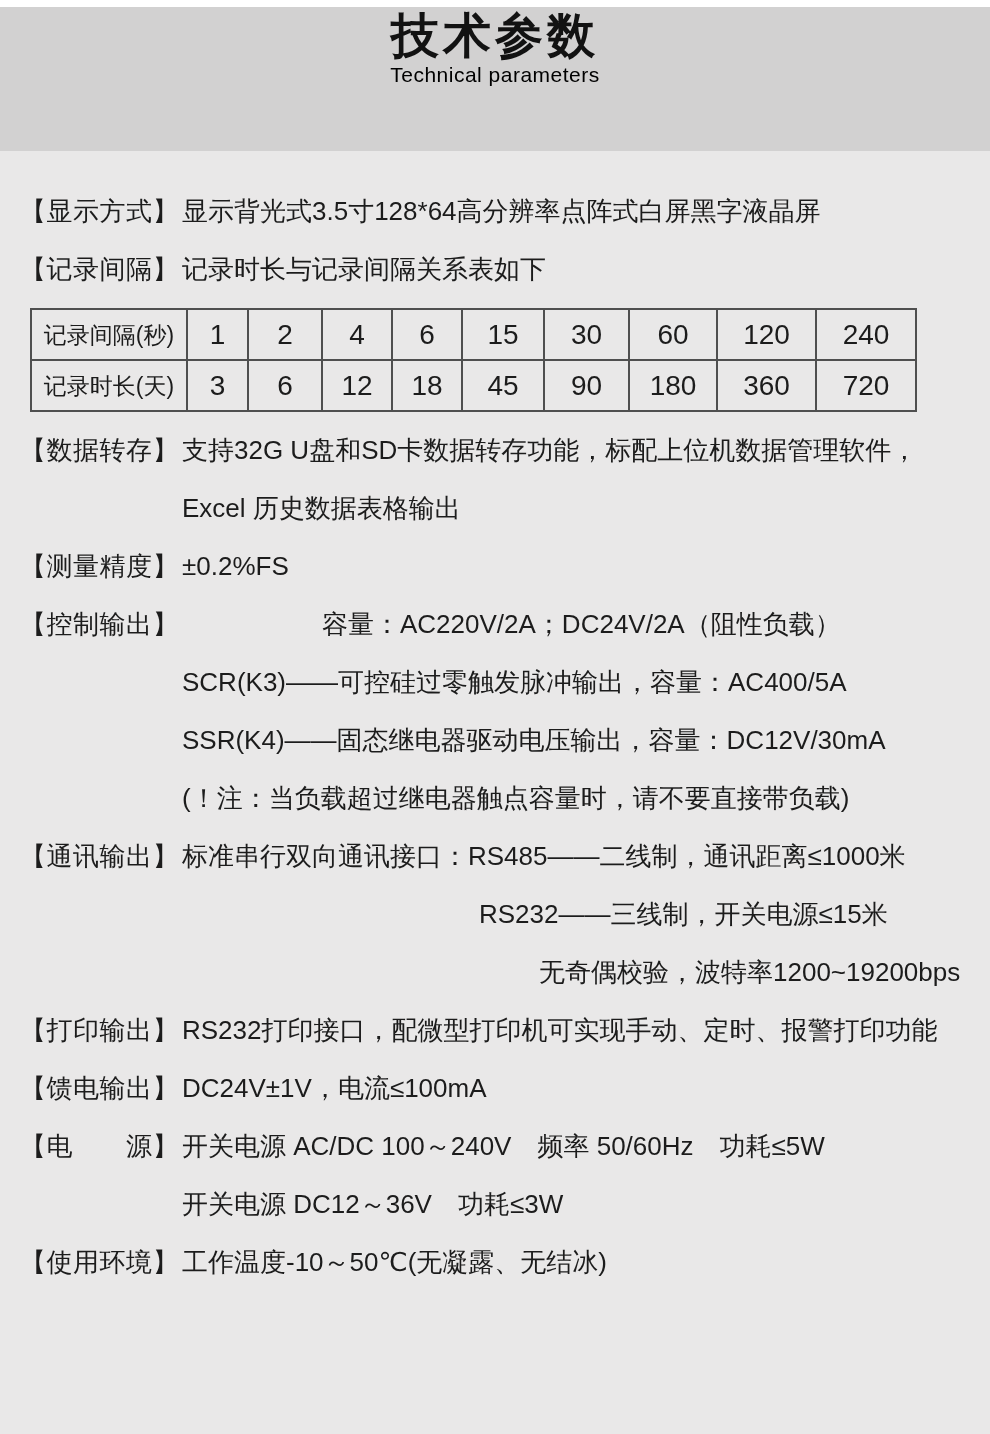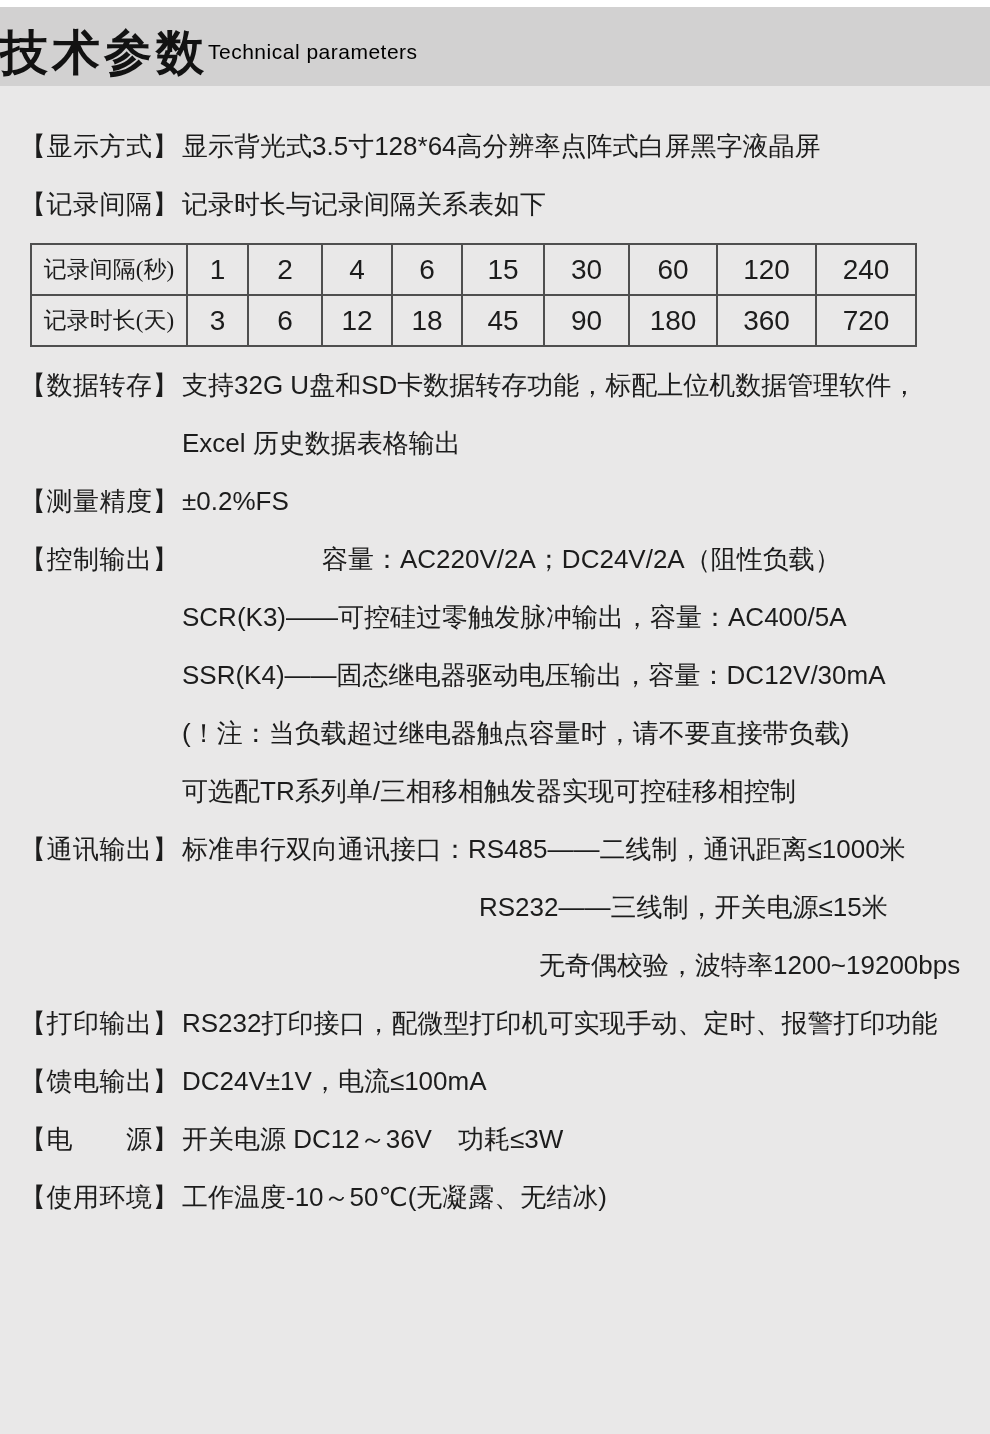--- a/index.html
+++ b/index.html
@@ -9,27 +9,26 @@
     overflow: hidden;
     background: #ffffff;
     font-family: "Liberation Sans", "DejaVu Sans", sans-serif;
     color: #1c1c1c;
   }
   .page { width: 990px; height: 1434px; background: #e9e8e8; }
 
   .top-strip { height: 7px; background: #ffffff; }
 
   .banner {
-    height: 79px;
+    height: 144px;
     background: #d2d1d1;
     display: flex;
-    flex-direction: row;
+    flex-direction: column;
     align-items: center;
     justify-content: flex-start;
-    padding-top: 12px;
   }
   .banner .title {
     font-size: 48px;
     font-weight: bold;
     letter-spacing: 4px;
     color: #121212;
     line-height: 58px;
   }
   .banner .subtitle {
     font-size: 21px;
@@ -64,21 +63,21 @@
     width: 884px;
     margin: -4px 0 23px 10px;
   }
   table.record-table td {
     border: 2px solid #4f4f4f;
     text-align: center;
     height: 51px;
     vertical-align: middle;
     overflow: hidden;
   }
-  td.row-header { font-size: 23px; letter-spacing: 0; font-family: Liberation Serif, serif; }
+  td.row-header { font-size: 23px; letter-spacing: 0; }
   td.num { font-size: 28px; font-weight: 400; }
 </style>
 </head>
 <body>
 
 <div class="page">
   <div class="top-strip"></div>
 
   <header class="banner">
     <h1 class="title">技术参数</h1>
@@ -157,21 +156,20 @@
       </div>
     </div>
 
     <div class="row">
       <span class="label">【控制输出】</span>
       <div class="lines">
         <div class="line ind-140">容量：AC220V/2A；DC24V/2A（阻性负载）</div>
         <div class="line">SCR(K3)——可控硅过零触发脉冲输出，容量：AC400/5A</div>
         <div class="line">SSR(K4)——固态继电器驱动电压输出，容量：DC12V/30mA</div>
         <div class="line">(！注：当负载超过继电器触点容量时，请不要直接带负载)</div>
-        <div class="line">可选配TR系列单/三相移相触发器实现可控硅移相控制</div>
       </div>
     </div>
 
     <div class="row">
       <span class="label">【通讯输出】</span>
       <div class="lines">
         <div class="line">标准串行双向通讯接口：RS485——二线制，通讯距离≤1000米</div>
         <div class="line ind-297">RS232——三线制，开关电源≤15米</div>
         <div class="line ind-357">无奇偶校验，波特率1200~19200bps</div>
       </div>
@@ -187,20 +185,21 @@
     <div class="row">
       <span class="label">【馈电输出】</span>
       <div class="lines">
         <div class="line">DC24V±1V，电流≤100mA</div>
       </div>
     </div>
 
     <div class="row">
       <span class="label">【电　　源】</span>
       <div class="lines">
+        <div class="line">开关电源 AC/DC 100～240V　频率 50/60Hz　功耗≤5W</div>
         <div class="line">开关电源 DC12～36V　功耗≤3W</div>
       </div>
     </div>
 
     <div class="row">
       <span class="label">【使用环境】</span>
       <div class="lines">
         <div class="line">工作温度-10～50℃(无凝露、无结冰)</div>
       </div>
     </div>

